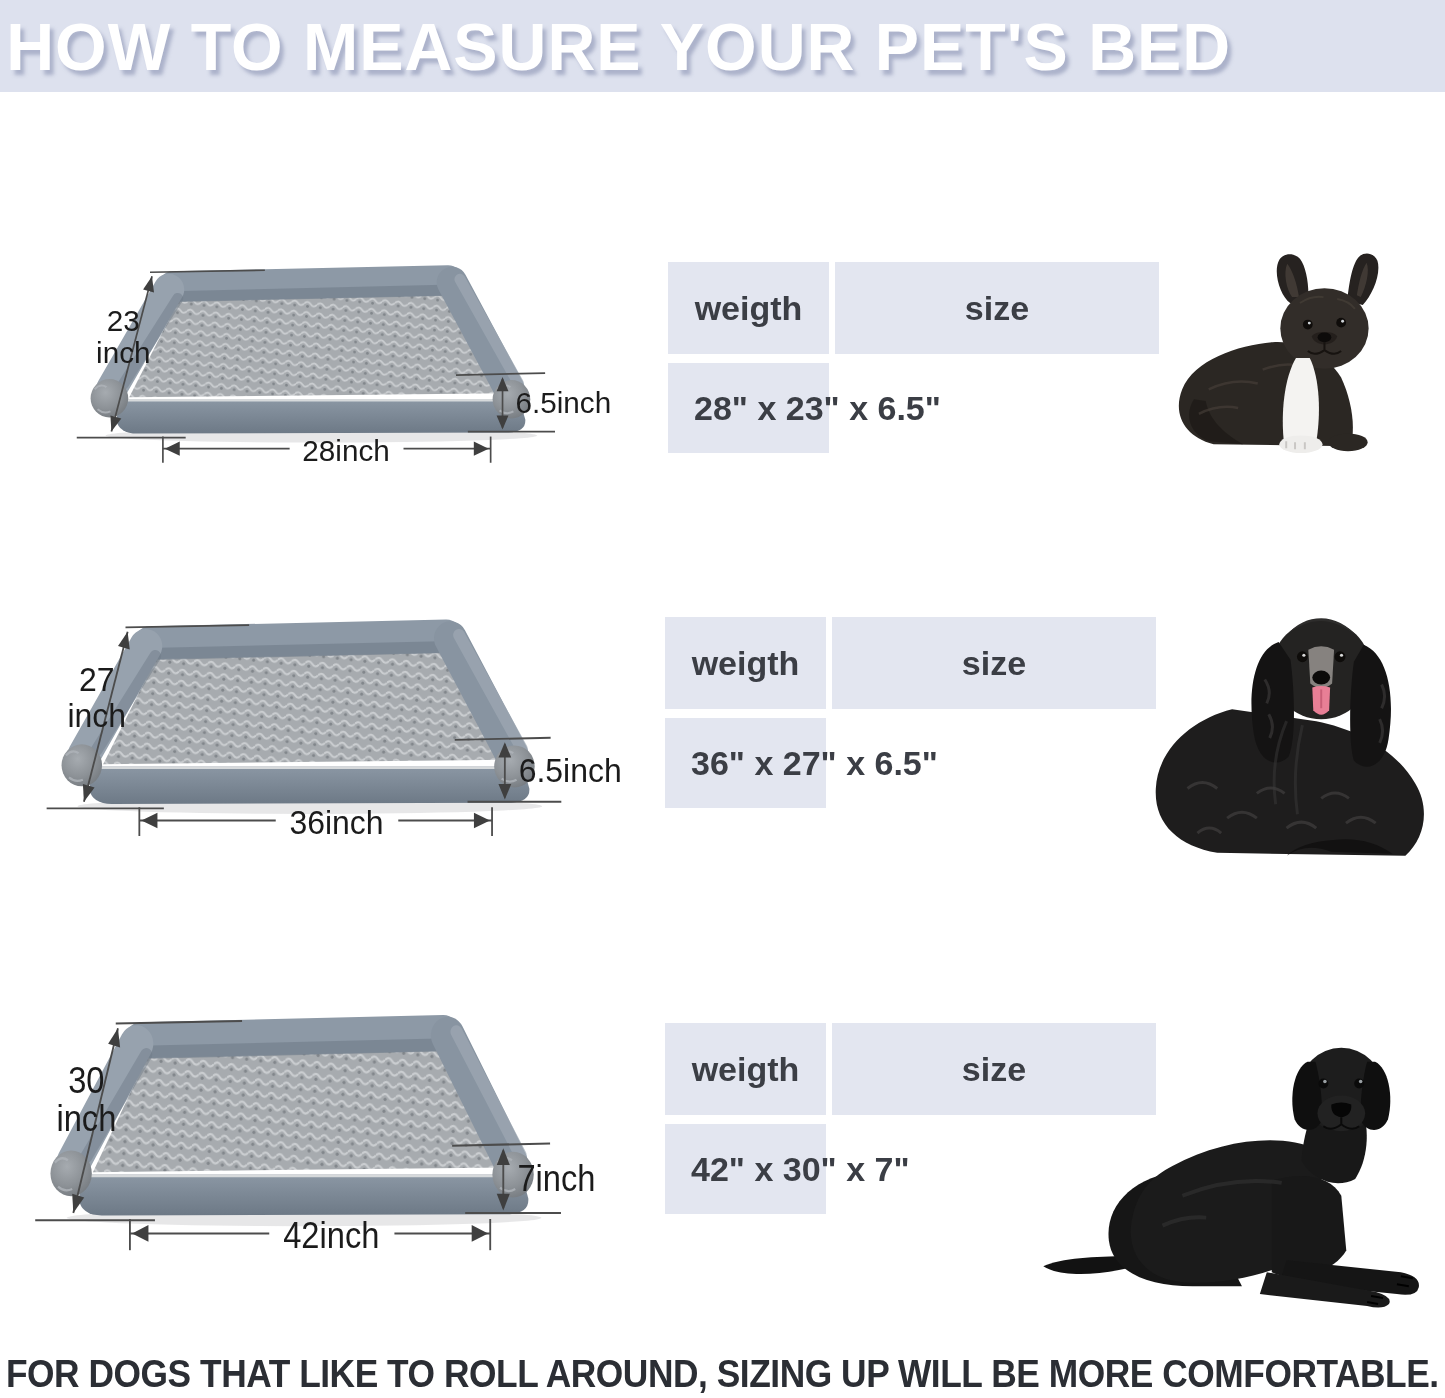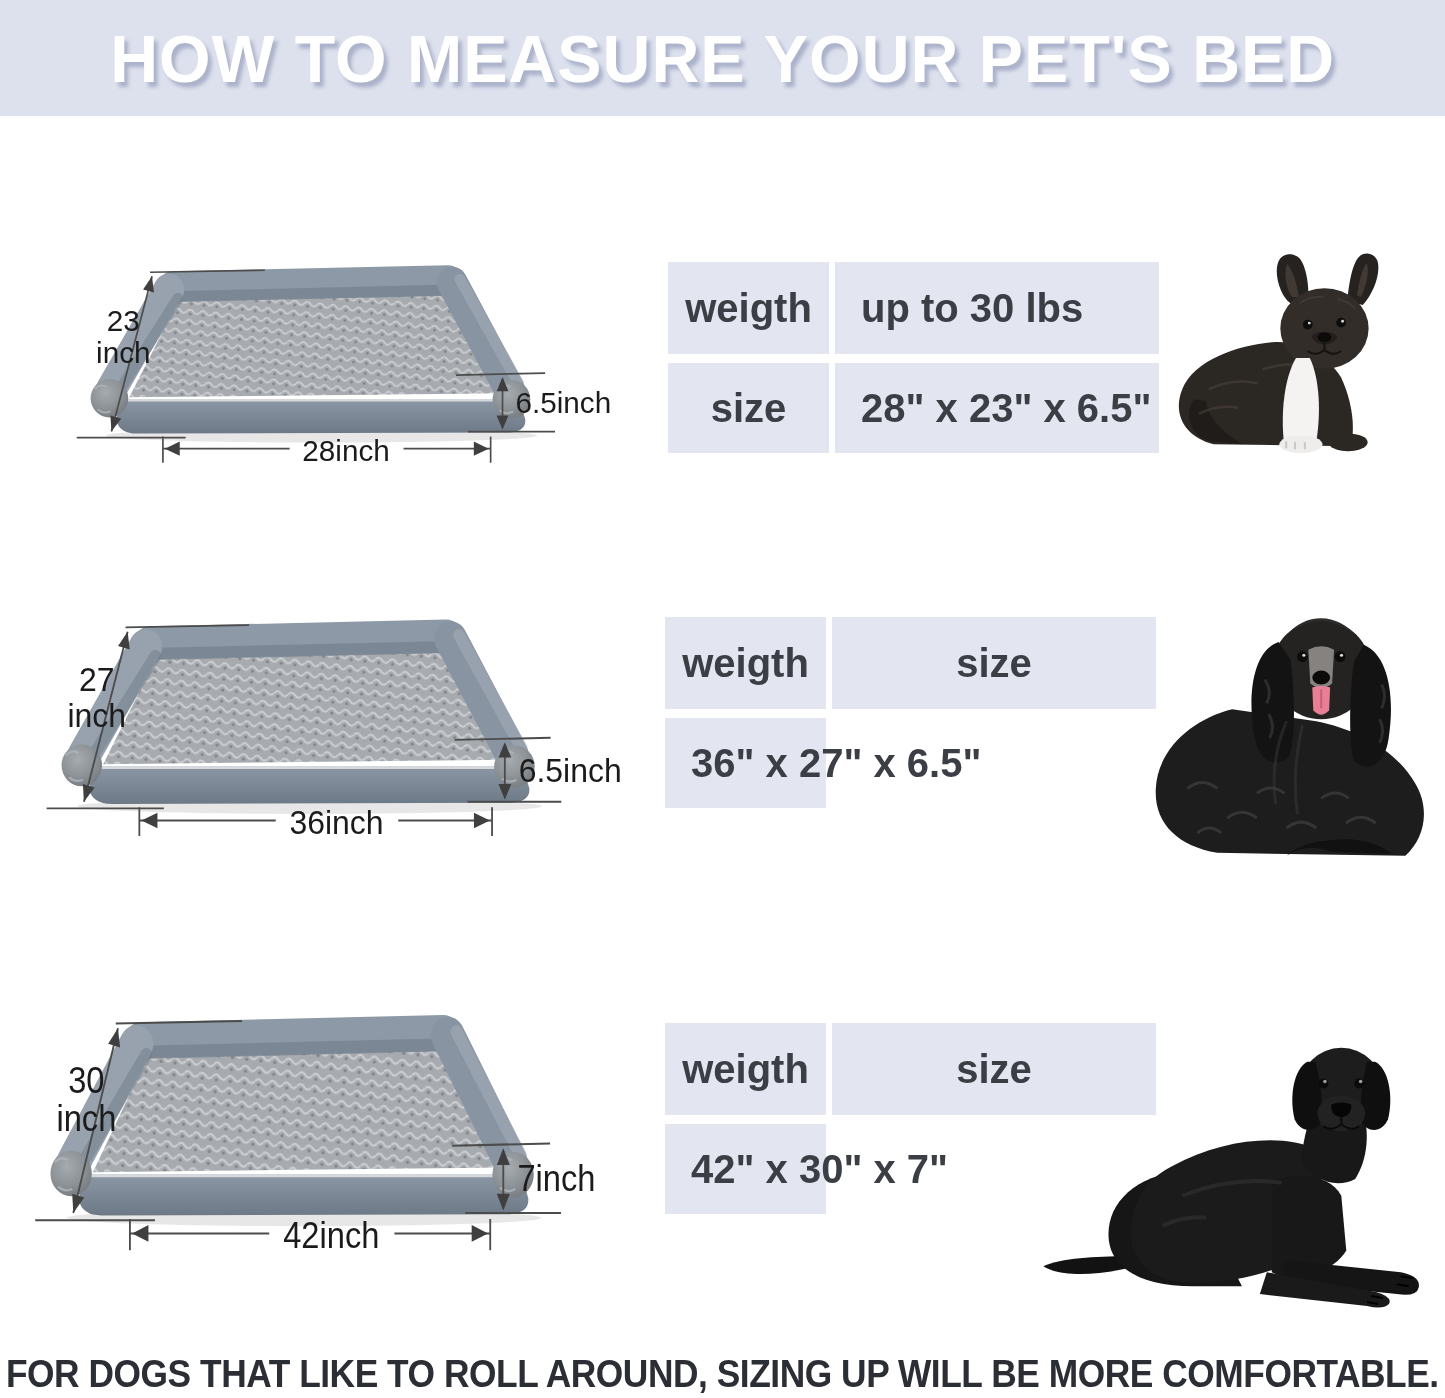--- a/index.html
+++ b/index.html
@@ -3,23 +3,23 @@
 <meta charset="utf-8">
 <style>
   html,body{margin:0;padding:0;}
   body{
     width:1445px;height:1398px;position:relative;overflow:hidden;
     background:#ffffff;
     font-family:"Liberation Sans", sans-serif;
   }
   
   .header{
-    position:absolute;left:0;top:0;width:1445px;height:116px;
+    position:absolute;left:0;top:0;width:1445px;height:92px;
     background:var(--header-bg,#dde1ee);
-    display:flex;align-items:center;justify-content:center;
+    display:flex;align-items:center;justify-content:flex-start;
   }
   .header .title{
     color:#ffffff;font-size:67px;font-weight:700;letter-spacing:1px;
     white-space:nowrap;
     text-shadow:4px 5px 4px rgba(138,146,178,0.6);
     transform:scaleX(0.99);
   }
   
   .bed-svg{position:absolute;}
   .dim-label{
@@ -28,21 +28,21 @@
   
   .size-table{
     position:absolute;display:grid;
     grid-template-columns:161px 324px;
     grid-template-rows:92px 90px;
     gap:9px 6px;
   }
   .size-table .cell{
     background:var(--cell-bg,#e3e6f0);
     display:flex;align-items:center;
-    font-weight:700;font-size:40px;color:var(--ink,#3b3e45);
+    font-weight:700;font-size:34px;color:var(--ink,#3b3e45);
     white-space:nowrap;
   }
   .size-table .lab{justify-content:center;}
   .size-table .val{padding-left:26px;}
   
   .dog-svg{position:absolute;}
   
   .footer{
     position:absolute;left:0;top:1350px;width:1445px;height:48px;
     display:flex;align-items:center;justify-content:center;
@@ -125,21 +125,20 @@
 <svg class="bed-svg" style="left:52px;top:240px;width:604px;height:252px" viewBox="0 0 610 250" preserveAspectRatio="none">
   <use href="#bed-art"></use>
   <text class="dim-label" x="72" y="90" text-anchor="middle">23</text>
   <text class="dim-label" x="72" y="122" text-anchor="middle">inch</text>
   <text class="dim-label" x="297" y="219" text-anchor="middle">28inch</text>
   <text class="dim-label" x="468" y="172">6.5inch</text>
 </svg>
 
 <div class="size-table" style="left:668px;top:262px">
   <div class="cell lab">weigth</div>
-  <div class="cell val">up to 30 lbs</div>
   <div class="cell lab">size</div>
   <div class="cell val">28" x 23" x 6.5"</div>
 </div>
 
 <svg class="dog-svg" style="left:1152px;top:252px;width:290px;height:206px" viewBox="0 0 290 210">
   <path d="M120,92 C85,95 40,110 28,140 C18,165 30,188 60,196 L200,198 C205,175 200,150 190,128 C175,105 150,90 120,92 Z" fill="#2b2723"></path>
   <path d="M40,150 C30,165 35,185 55,193 L90,196 C70,185 55,170 52,152 Z" fill="#1f1b18" opacity="0.85"></path>
   <path d="M55,140 q25,-12 50,-6 M45,165 q20,-10 40,-6 M110,120 q20,-8 38,-4" stroke="#49413a" stroke-width="2.5" fill="none" opacity="0.6"></path>
   <path d="M138,52 C128,45 120,20 127,8 C131,1 142,0 148,7 C155,16 158,38 156,52 Z" fill="#262220"></path>
   <path d="M140,46 C134,38 131,21 135,12 C140,18 145,32 147,46 Z" fill="#47403a" opacity="0.8"></path>

